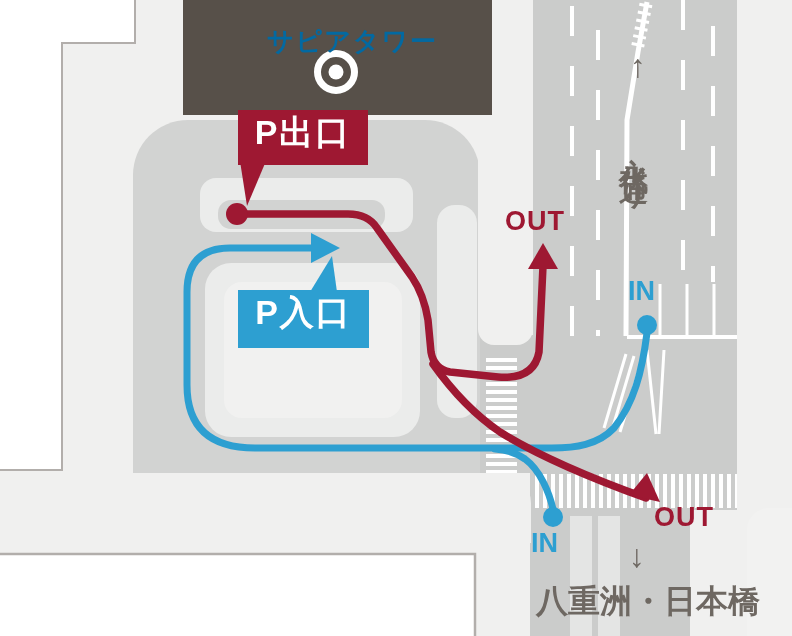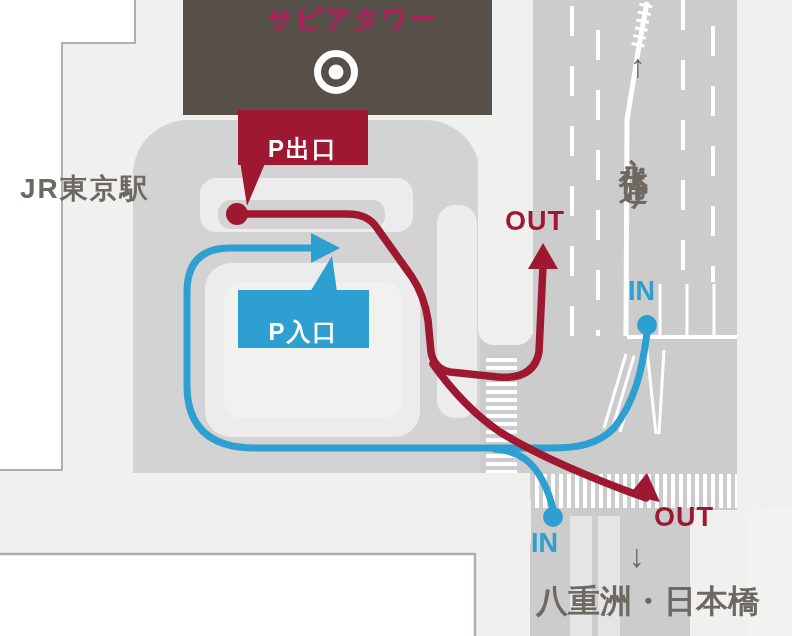--- a/index.html
+++ b/index.html
@@ -46,26 +46,26 @@
   #lanebar1{left:570px;top:516px;height:120px;}
   #lanebar2{left:598px;top:516px;height:120px;}
   
   #overlay{left:0;top:0;width:792px;height:636px;}
   .route-blue{stroke:var(--route-entrance,#2d9fd1);stroke-width:7;fill:none;stroke-linecap:round;stroke-linejoin:round;}
   .route-red{stroke:var(--route-exit,#9e1832);stroke-width:7.5;fill:none;stroke-linecap:round;stroke-linejoin:round;}
   .fill-blue{fill:var(--route-entrance,#2d9fd1);}
   .fill-red{fill:var(--route-exit,#9e1832);}
   .mark{stroke:#fff;fill:none;}
   
-  .callout{color:#fff;font-weight:bold;font-size:24px;display:flex;align-items:flex-end;justify-content:center;letter-spacing:2px;}
+  .callout{color:#fff;font-weight:bold;font-size:34px;display:flex;align-items:flex-start;justify-content:center;letter-spacing:2px;}
   #p-exit-callout{left:238px;top:110px;width:130px;height:55px;background:var(--route-exit,#9e1832);}
   #p-entrance-callout{left:238px;top:290px;width:131px;height:58px;background:var(--route-entrance,#2d9fd1);}
   
   .gtext{color:var(--text-gray,#6e6862);font-weight:bold;}
-  #sapia-label{left:183px;top:2px;width:339px;text-align:center;color:#be185d;font-weight:bold;font-size:26px;letter-spacing:2px;}
+  #sapia-label{left:183px;top:24px;width:339px;text-align:center;color:#0369a1;font-weight:bold;font-size:26px;letter-spacing:2px;}
   #jr-label{left:20px;top:170px;font-size:28px;letter-spacing:2px;}
   #marunouchi-label{left:528px;top:28px;width:216px;text-align:center;font-size:25px;}
   #north-arrow{left:622px;top:48px;width:32px;text-align:center;font-size:32px;}
   #eitai-label{left:614px;top:134px;font-size:29px;writing-mode:vertical-rl;letter-spacing:9px;}
   #in-top-label{left:628px;top:276px;font-size:27px;font-weight:bold;color:var(--route-entrance,#2d9fd1);}
   #out-top-label{left:505px;top:206px;font-size:27px;font-weight:bold;color:var(--route-exit,#9e1832);letter-spacing:1px;}
   #in-bottom-label{left:531px;top:528px;font-size:27px;font-weight:bold;color:var(--route-entrance,#2d9fd1);}
   #out-bottom-label{left:654px;top:502px;font-size:27px;font-weight:bold;color:var(--route-exit,#9e1832);letter-spacing:1px;}
   #south-arrow{left:621px;top:538px;width:32px;text-align:center;font-size:32px;}
   #yaesu-label{left:536px;top:580px;font-size:32px;}
@@ -144,21 +144,20 @@
   </svg>
 
   <div class="abs callout" id="p-exit-callout">
     <span>P出口</span>
   </div>
   <div class="abs callout" id="p-entrance-callout">
     <span>P入口</span>
   </div>
 
   <div class="abs" id="sapia-label">サピアタワー</div>
-  <div class="abs gtext" id="jr-label">JR東京駅</div>
   <div class="abs gtext" id="north-arrow">↑</div>
   <div class="abs gtext" id="eitai-label">永代通り</div>
   <div class="abs" id="in-top-label">IN</div>
   <div class="abs" id="out-top-label">OUT</div>
   <div class="abs" id="in-bottom-label">IN</div>
   <div class="abs" id="out-bottom-label">OUT</div>
   <div class="abs gtext" id="south-arrow">↓</div>
   <div class="abs gtext" id="yaesu-label">八重洲・日本橋</div>
 
 </div>

